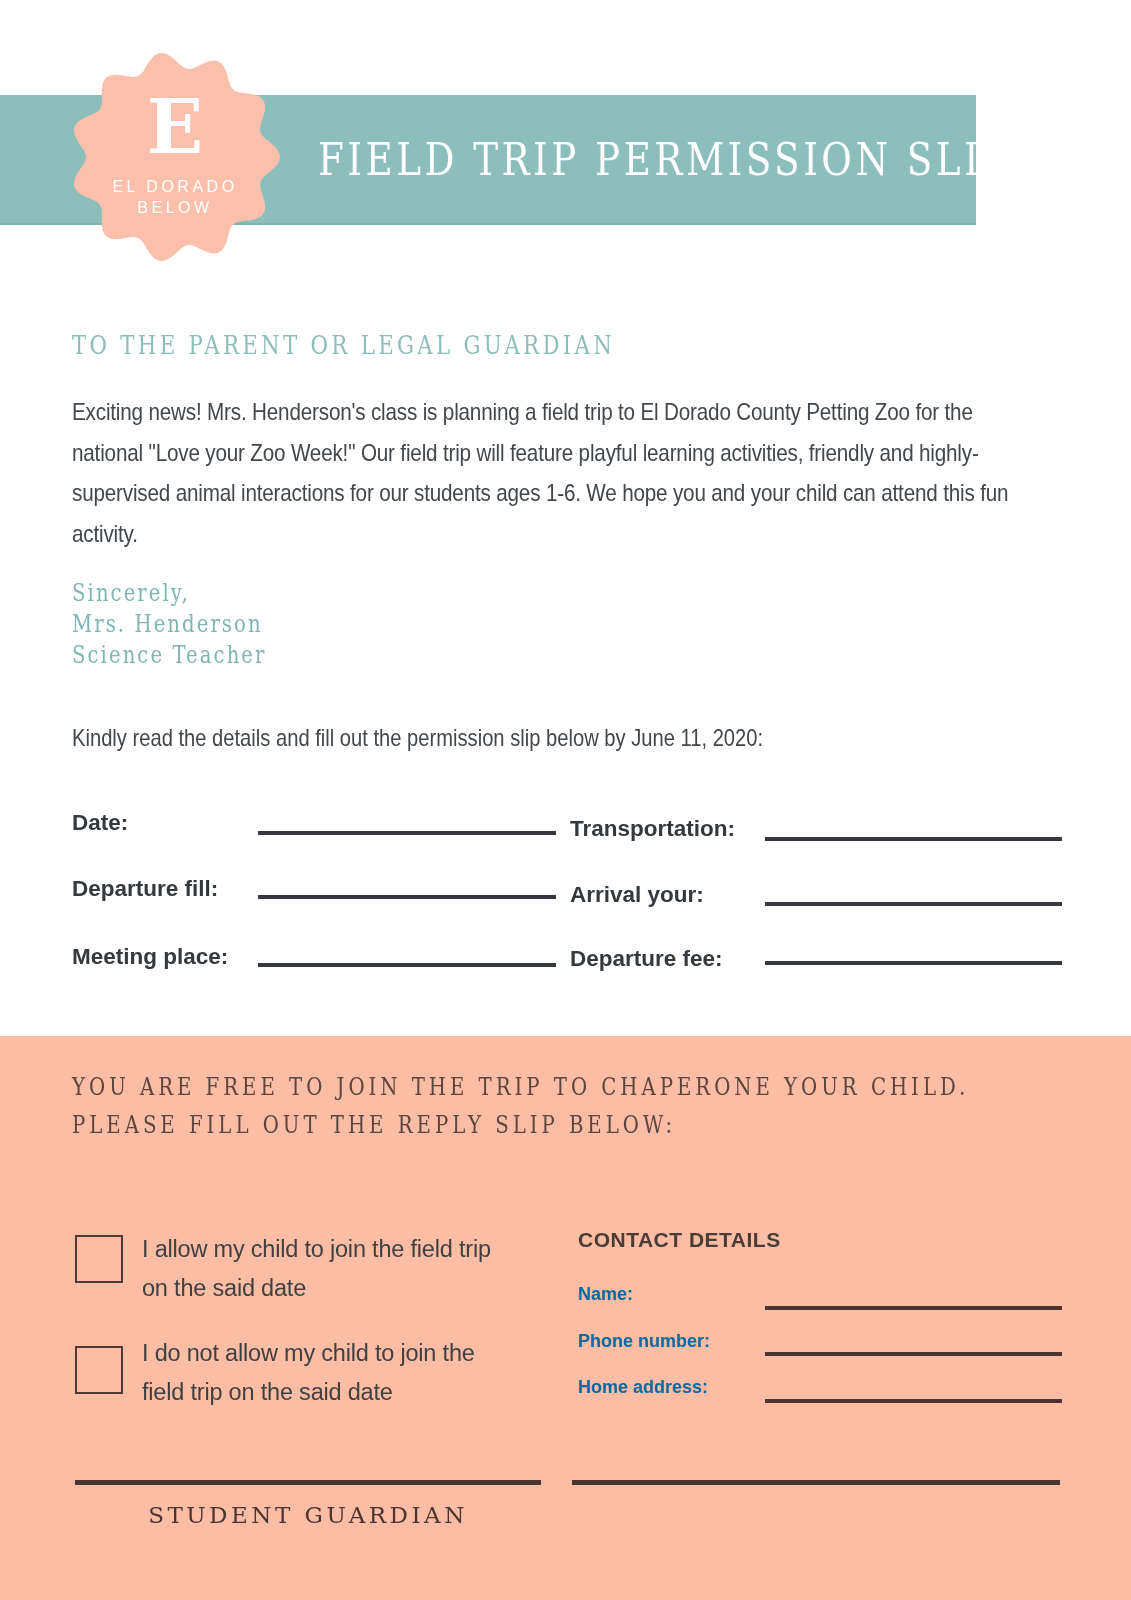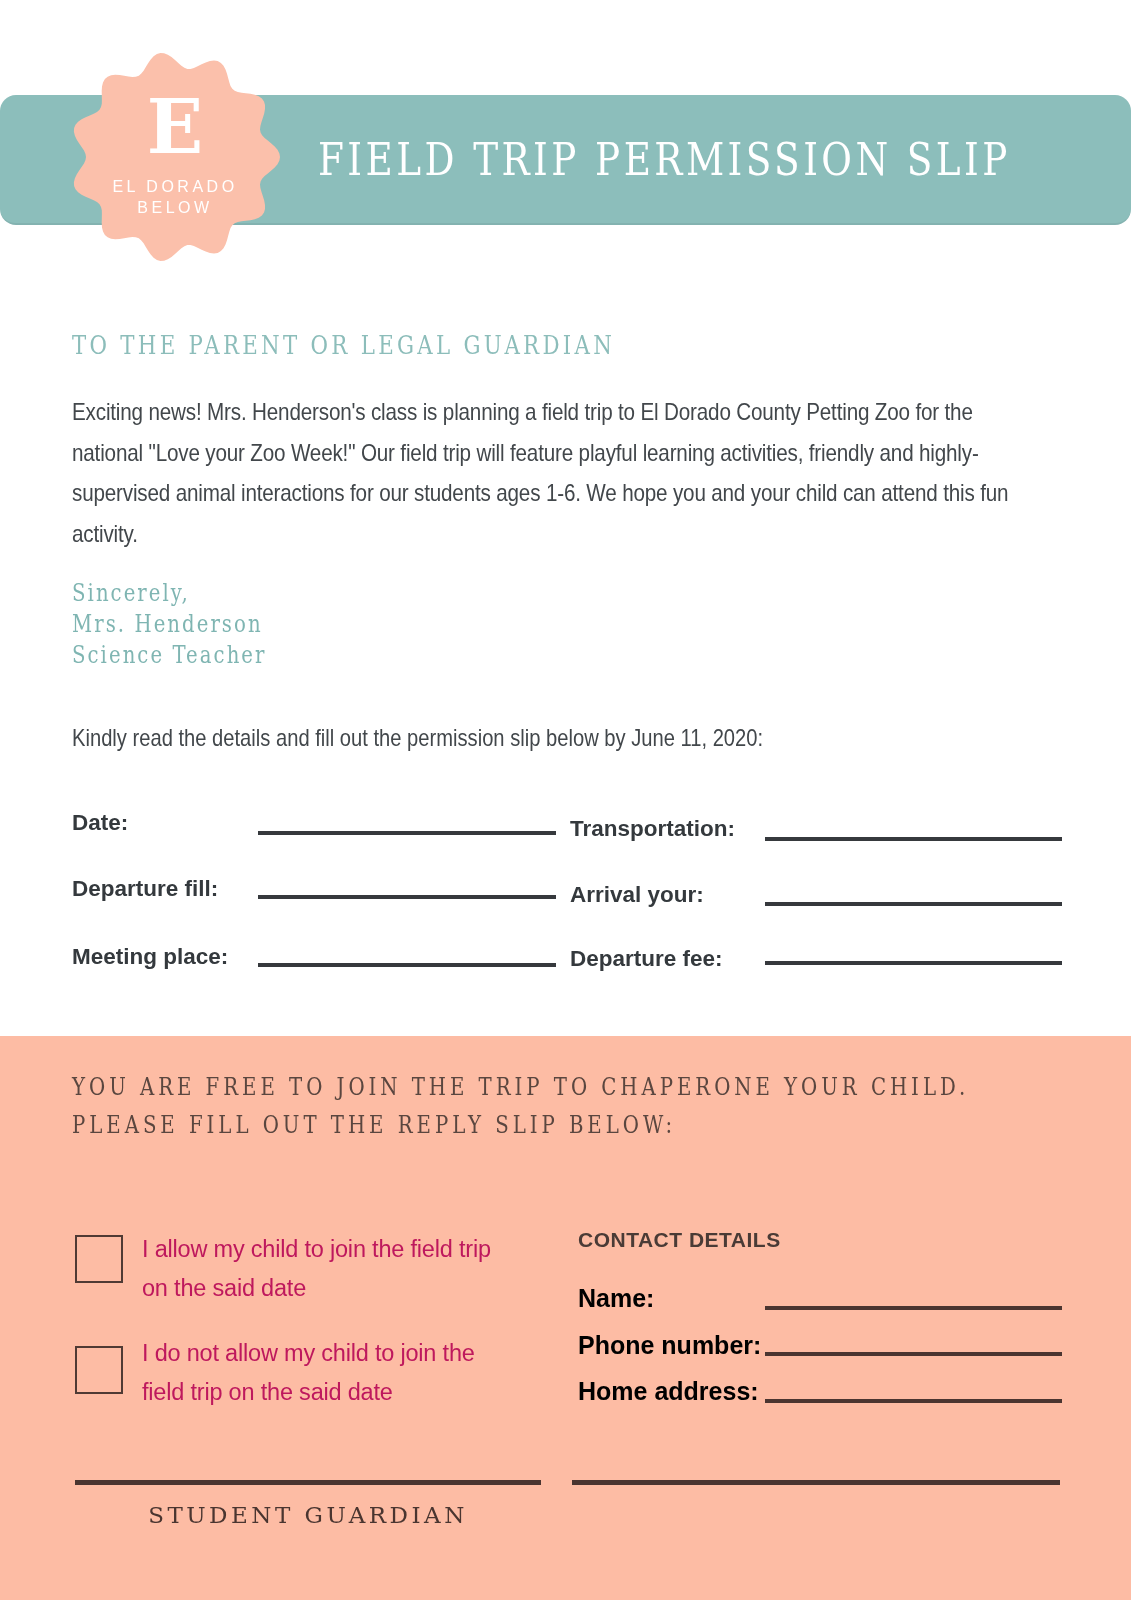--- a/index.html
+++ b/index.html
@@ -3,23 +3,23 @@
 <meta charset="utf-8">
 <style>
   html,body{margin:0;padding:0;background:#e8e8e8;}
   .page{
     position:relative;width:1131px;height:1600px;margin:0 auto;
     background:#ffffff;overflow:hidden;
     font-family:"Liberation Sans",sans-serif;
   }
   
   .banner{
-    position:absolute;left:0;top:95px;width:1131px;height:128px;
+    position:absolute;left:0;top:95px;width:976px;height:128px;
     background:#8CBEBB;border-bottom:2px solid rgba(0,0,0,.06);
-    display:flex;align-items:center;border-radius:16px;
+    display:flex;align-items:center;
   }
   .banner-title{
     position:absolute;left:318px;top:0;height:128px;display:flex;align-items:center;
     font-family:"DejaVu Serif",serif;font-size:44px;color:#ffffff;
     letter-spacing:4px;white-space:nowrap;
     transform:scaleX(.85);transform-origin:0 50%;
   }
   .badge{position:absolute;left:62px;top:44px;width:226px;height:226px;}
   .badge svg{position:absolute;left:0;top:0;}
   .badge-inner{
@@ -67,28 +67,28 @@
   .peach-head{
     position:absolute;left:72px;
     font-family:"DejaVu Serif",serif;font-size:25px;color:#5A463F;
     letter-spacing:5px;white-space:nowrap;
     transform:scaleX(.79);transform-origin:0 0;
   }
   .checkbox{
     position:absolute;width:44px;height:44px;border:2px solid #4F3A34;background:transparent;
   }
   .chk-label{
-    position:absolute;width:360px;font-size:23.5px;line-height:39px;color:#be185d;letter-spacing:-.2px;
+    position:absolute;width:360px;font-size:23.5px;line-height:39px;color:#404040;letter-spacing:-.2px;
   }
   .contact-head{
     position:absolute;left:578px;top:1228px;
     font-size:21px;font-weight:bold;color:#4A3B36;letter-spacing:.5px;
   }
   .contact-label{
-    position:absolute;left:578px;font-size:25px;font-weight:bold;color:#000000;white-space:nowrap;
+    position:absolute;left:578px;font-size:18px;font-weight:bold;color:#0369a1;white-space:nowrap;
   }
   .contact-line{
     position:absolute;left:765px;width:297px;height:4px;background:#4B3530;
   }
   .sig-line{position:absolute;top:1480px;height:5px;background:#4A3530;}
   .sig-label{
     position:absolute;top:1502px;text-align:center;
     font-family:"DejaVu Serif",serif;font-size:23px;color:#4A3530;letter-spacing:3.5px;white-space:nowrap;
   }
 </style>

